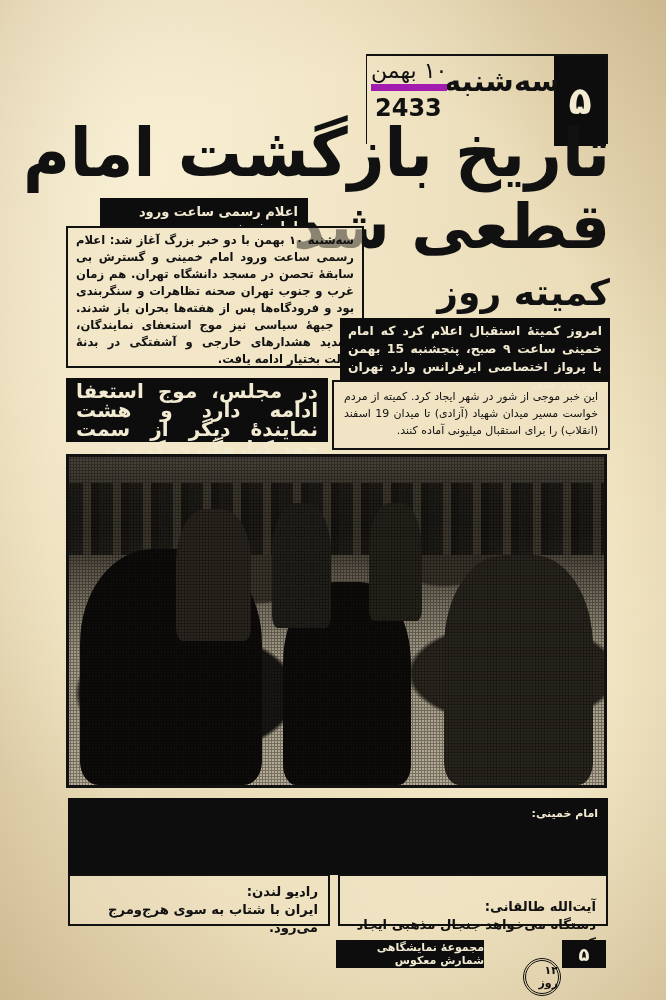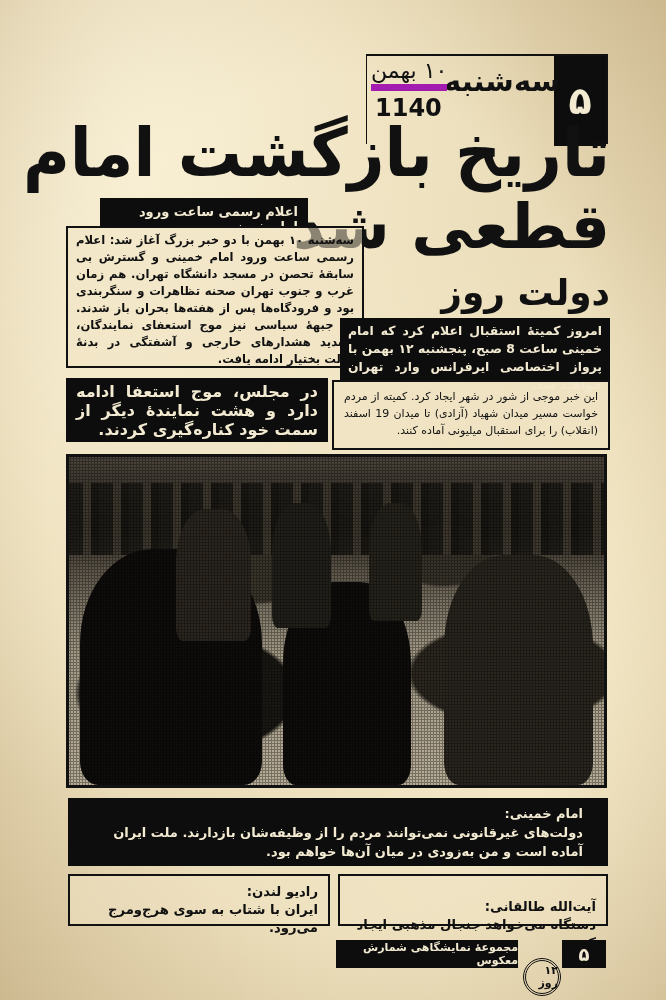--- a/index.html
+++ b/index.html
@@ -31,82 +31,81 @@
   
   #announce-title{left:100px;top:198px;width:208px;height:30px;font-size:13px;font-weight:bold;padding:6px 10px;}
   #announce-body{left:66px;top:226px;width:298px;height:142px;font-size:11.6px;font-weight:bold;line-height:17px;padding:4px 8px;text-align:justify;}
 
   
   #report-title{left:340px;top:272px;width:270px;font-size:36px;font-weight:900;text-align:right;}
   #report-lead{left:340px;top:318px;width:270px;height:62px;font-size:12.4px;font-weight:bold;line-height:18px;padding:4px 8px;text-align:justify;}
   #report-body{left:332px;top:380px;width:278px;height:70px;font-size:11px;line-height:17px;padding:6px 10px;text-align:justify;}
 
   
-  #majlis{left:66px;top:378px;width:262px;height:64px;font-size:16px;font-weight:bold;line-height:19px;padding:4px 10px;text-align:justify;}
+  #majlis{left:66px;top:378px;width:262px;height:64px;font-size:20px;font-weight:bold;line-height:19px;padding:4px 10px;text-align:justify;}
 
   
   #photo{left:66px;top:454px;width:541px;height:334px;border:3px solid #111;overflow:hidden;
     background:
       radial-gradient(ellipse at 22% 72%, #1a1814 0 18%, rgba(0,0,0,0) 19%),
       radial-gradient(ellipse at 52% 78%, #141210 0 15%, rgba(0,0,0,0) 16%),
       radial-gradient(ellipse at 83% 66%, #2c2820 0 16%, rgba(0,0,0,0) 17%),
       radial-gradient(ellipse at 35% 35%, #3a352b 0 10%, rgba(0,0,0,0) 11%),
       radial-gradient(ellipse at 70% 30%, #38332a 0 9%, rgba(0,0,0,0) 10%),
       linear-gradient(180deg,#4a443a 0%,#2c2822 22%,#5c5548 34%,#a39a86 60%,#b8ae98 100%);}
   #photo .halftone{position:absolute;inset:0;background-image:radial-gradient(rgba(0,0,0,.35) 1px, rgba(0,0,0,0) 1.4px);background-size:3px 3px;}
   #photo .crowd{position:absolute;left:0;right:0;top:8%;height:22%;background:repeating-linear-gradient(90deg,#1b1915 0 14px,#3e382e 14px 22px,#15130f 22px 30px);opacity:.85;}
   #photo .fig{position:absolute;background:#0e0d0b;border-radius:40% 40% 10% 10%;}
 
   
-  #khomeini{left:68px;top:798px;width:540px;height:68px;font-size:13px;font-weight:bold;line-height:19px;padding:6px 25px;}
+  #khomeini{left:68px;top:798px;width:540px;height:77px;font-size:11px;font-weight:bold;line-height:19px;padding:6px 10px;}
   #taleghani{left:338px;top:874px;width:270px;height:52px;font-size:13.2px;font-weight:bold;line-height:18px;padding:22px 10px;}
   #radio{left:68px;top:874px;width:262px;height:52px;font-size:13.2px;font-weight:bold;line-height:18px;padding:7px 10px;}
 
   
   #footer-num{left:562px;top:940px;width:44px;height:28px;font-size:18px;font-weight:bold;display:flex;align-items:center;justify-content:center;}
   #footer-logo{left:523px;top:934px;width:38px;height:38px;border-radius:50%;border:3px double #111;font-size:11px;font-weight:bold;display:flex;align-items:center;justify-content:center;margin-top:24px;}
-  #footer-label{left:336px;top:940px;width:182px;height:28px;font-size:11px;font-weight:bold;display:flex;align-items:center;justify-content:center;}
+  #footer-label{left:336px;top:940px;width:148px;height:28px;font-size:11px;font-weight:bold;display:flex;align-items:center;justify-content:center;}
   .lbl{font-weight:900;display:block;}
 </style>
 </head>
 <body>
 
 <div class="abs" id="datebox">
   <div class="abs ink" id="date-num">۵</div>
   <div class="abs" id="date-weekday">سه‌شنبه</div>
   <div class="abs" id="date-daymonth">۱۰ بهمن</div>
-  <div class="abs" id="date-year">1140</div>
+  <div class="abs" id="date-year">2433</div>
 </div>
 
 <div class="abs" id="headline1">تاریخ بازگشت امام</div>
 <div class="abs" id="headline2">قطعی شد</div>
 
 <div class="abs ink" id="announce-title">اعلام رسمی ساعت ورود امام خمینی</div>
 <div class="abs box" id="announce-body">سه‌شنبه ۱۰ بهمن با دو خبر بزرگ آغاز شد: اعلام رسمی ساعت ورود امام خمینی و گسترش بی سابقهٔ تحصن در مسجد دانشگاه تهران. هم زمان غرب و جنوب تهران صحنه تظاهرات و سنگربندی بود و فرودگاه‌ها پس از هفته‌ها بحران باز شدند. در جبههٔ سیاسی نیز موج استعفای نمایندگان، تشدید هشدارهای خارجی و آشفتگی در بدنهٔ دولت بختیار ادامه یافت.</div>
 
-<div class="abs" id="report-title">دولت روز</div>
-<div class="abs ink" id="report-lead">امروز کمیتهٔ استقبال اعلام کرد که امام خمینی ساعت 8 صبح، پنجشنبه ۱۲ بهمن با پرواز اختصاصی ایرفرانس وارد تهران خواهند شد.</div>
+<div class="abs" id="report-title">کمیته روز</div>
+<div class="abs ink" id="report-lead">امروز کمیتهٔ استقبال اعلام کرد که امام خمینی ساعت ۹ صبح، پنجشنبه 15 بهمن با پرواز اختصاصی ایرفرانس وارد تهران خواهند شد.</div>
 <div class="abs box" id="report-body">این خبر موجی از شور در شهر ایجاد کرد. کمیته از مردم خواست مسیر میدان شهیاد (آزادی) تا میدان 19 اسفند (انقلاب) را برای استقبال میلیونی آماده کنند.</div>
 
 <div class="abs ink" id="majlis">در مجلس، موج استعفا ادامه دارد و هشت نمایندهٔ دیگر از سمت خود کناره‌گیری کردند.</div>
 
 <div class="abs" id="photo">
   <div class="crowd"></div>
   <div class="fig" style="left:2%;top:28%;width:34%;height:72%;"></div>
   <div class="fig" style="left:40%;top:38%;width:24%;height:62%;"></div>
   <div class="fig" style="left:70%;top:30%;width:28%;height:70%;background:#2a261f;"></div>
   <div class="fig" style="left:20%;top:16%;width:14%;height:40%;background:#2b2720;"></div>
   <div class="fig" style="left:38%;top:14%;width:11%;height:38%;background:#22201a;"></div>
   <div class="fig" style="left:56%;top:14%;width:10%;height:36%;background:#26231c;"></div>
   <div class="halftone"></div>
 </div>
 
 <div class="abs ink" id="khomeini">
   <span class="lbl">امام خمینی:</span>
-  <span>دولت‌های غیرقانونی نمی‌توانند مردم را از وظیفه‌شان بازدارند. ملت ایران آماده است و من به‌زودی در میان آن‌ها خواهم بود.</span>
 </div>
 <div class="abs box" id="taleghani">
   <span class="lbl">آیت‌الله طالقانی:</span>
   <span>دستگاه می‌خواهد جنجال مذهبی ایجاد کند.</span>
 </div>
 <div class="abs box" id="radio">
   <span class="lbl">رادیو لندن:</span>
   <span>ایران با شتاب به سوی هرج‌ومرج می‌رود.</span>
 </div>
 

